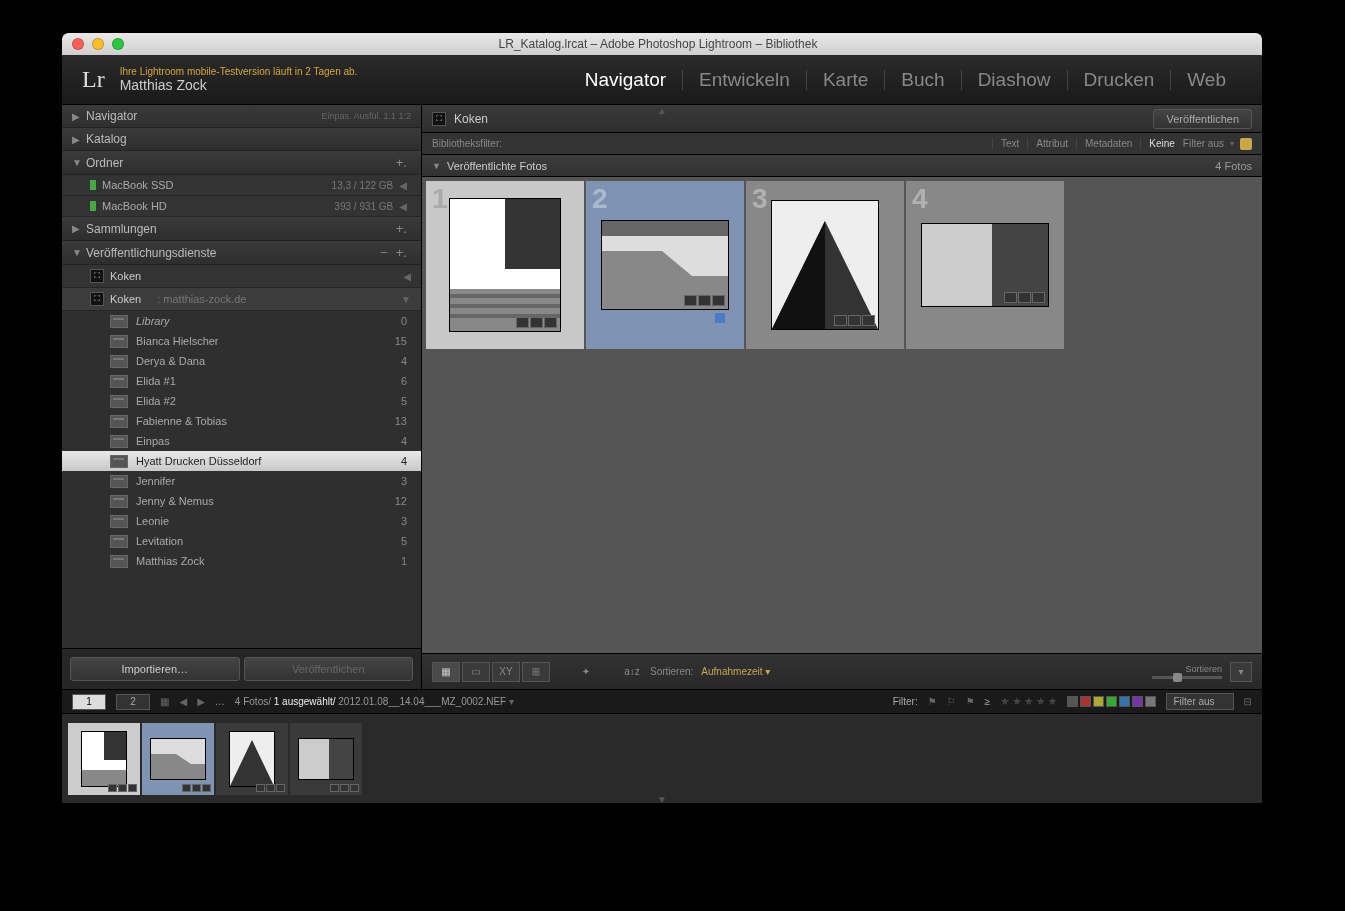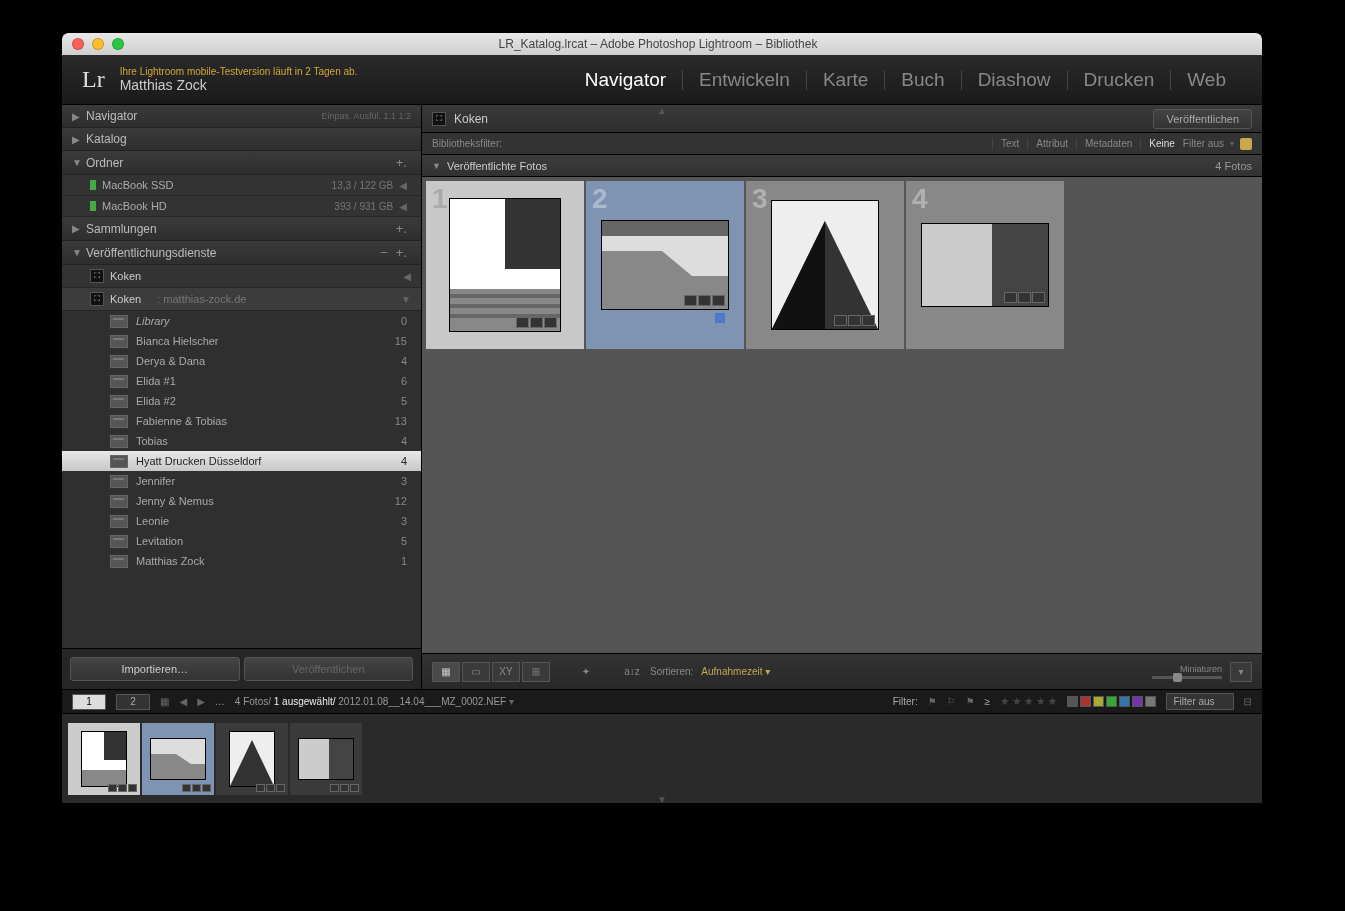--- a/index.html
+++ b/index.html
@@ -217,21 +217,21 @@
             <span class="">Elida #2</span>
             <span class="cnt">5</span>
           </div>
           <div class="folder-row">
             <div class="fic"></div>
             <span class="">Fabienne &amp; Tobias</span>
             <span class="cnt">13</span>
           </div>
           <div class="folder-row">
             <div class="fic"></div>
-            <span class="">Tobias</span>
+            <span class="">Einpas</span>
             <span class="cnt">4</span>
           </div>
           <div class="folder-row sel">
             <div class="fic"></div>
             <span class="">Hyatt Drucken Düsseldorf</span>
             <span class="cnt">4</span>
           </div>
           <div class="folder-row">
             <div class="fic"></div>
             <span class="">Jennifer</span>
@@ -361,21 +361,21 @@
           <div class="tb-icon">⊞</div>
         </div>
         <div style="width:10px"></div>
         <div class="tb-icon" style="width:20px;border:none;background:none;">✦</div>
         <div style="width:10px"></div>
         <div class="tb-icon" style="width:20px;border:none;background:none;">a↕z</div>
         <span class="sort-lbl">Sortieren:</span>
         <span class="sort-val"><span>Aufnahmezeit</span> ▾</span>
         <div class="tb-spacer"></div>
         <div style="display:flex;flex-direction:column;align-items:flex-end;gap:2px;">
-          <span class="mini-lbl">Miniaturen</span>
+          <span class="mini-lbl">Sortieren</span>
           <div class="slider"></div>
         </div>
         <div class="tb-icon" style="width:22px;">▾</div>
       </div>
     </div>
   </div>
 
   <div class="status-bar">
     <div class="sb-box sel">1</div>
     <div class="sb-box">2</div>

